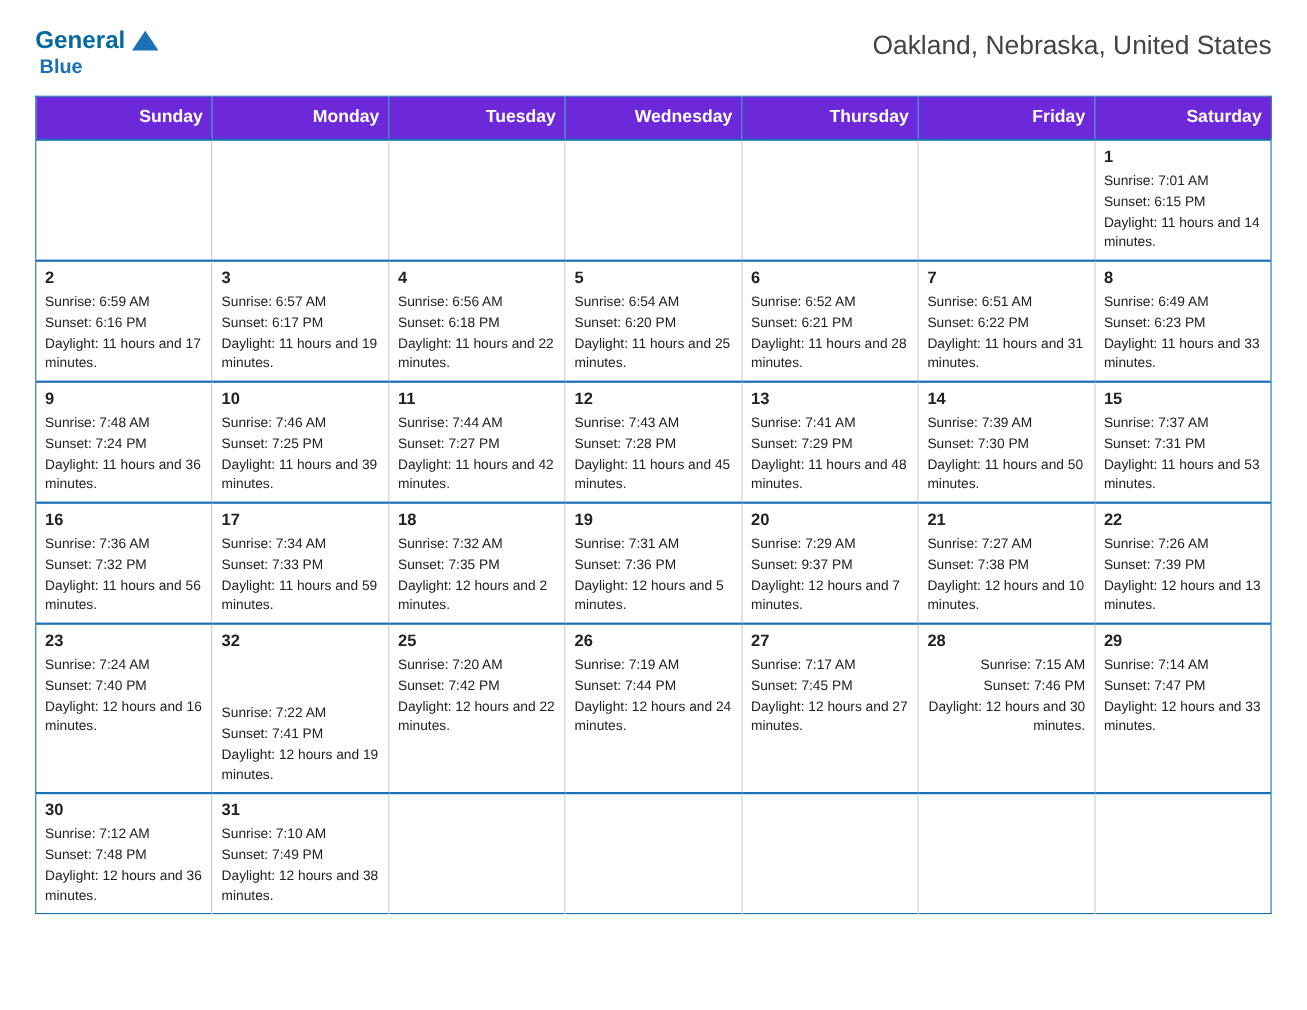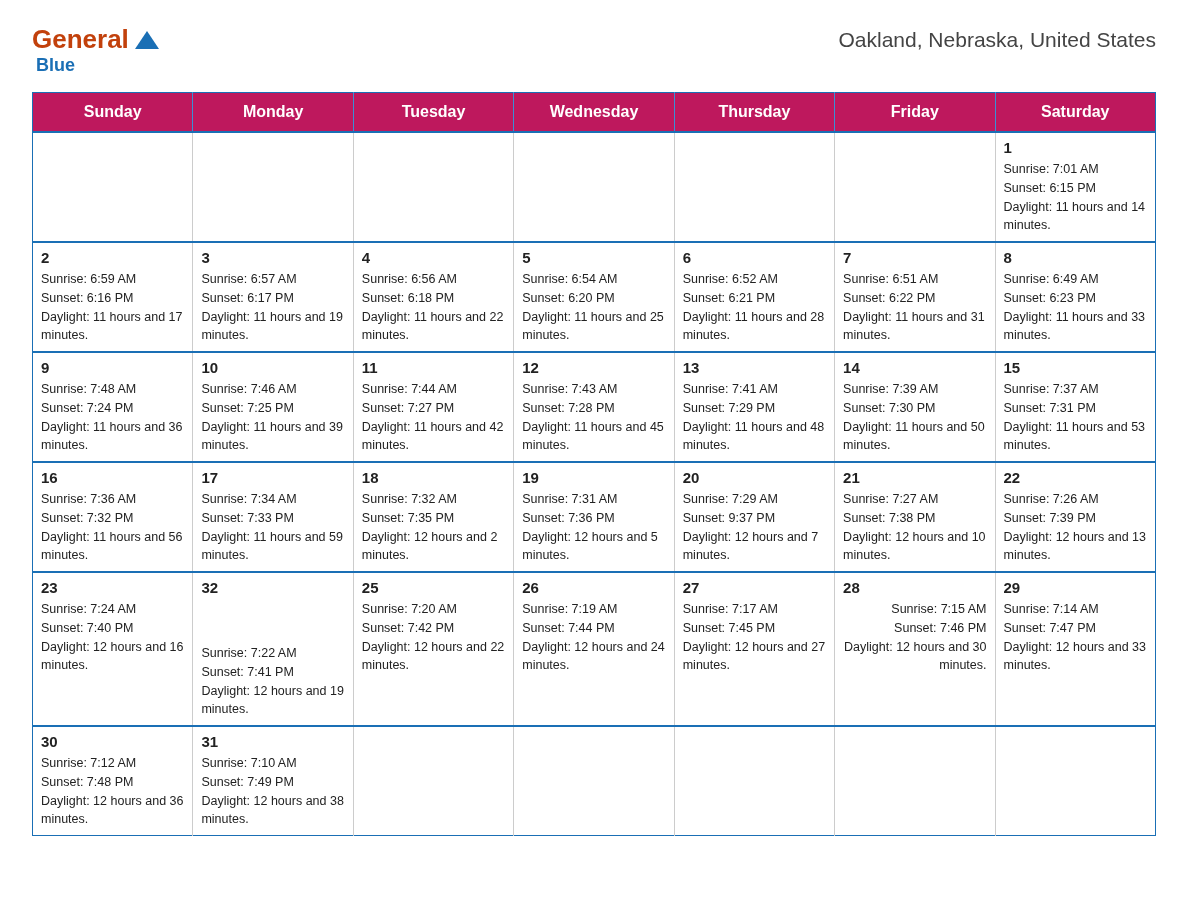--- a/index.html
+++ b/index.html
@@ -15,23 +15,23 @@
       justify-content: space-between;
       align-items: flex-start;
       margin-bottom: 16px;
     }
     .logo {
       display: flex;
       flex-direction: column;
       align-items: flex-start;
     }
     .logo-general {
-      font-size: 26px;
+      font-size: 22px;
       font-weight: bold;
-      color: #c2410c;
+      color: #0369a1;
       display: flex;
       align-items: center;
       gap: 2px;
     }
     .logo-triangle {
       width: 0;
       height: 0;
       border-left: 12px solid transparent;
       border-right: 12px solid transparent;
       border-bottom: 18px solid #1a6fb5;
@@ -46,36 +46,36 @@
     .title-block {
       text-align: right;
     }
     .month-title {
       font-size: 52px;
       font-weight: normal;
       color: #222;
       line-height: 1.1;
     }
     .location {
-      font-size: 21px;
+      font-size: 24px;
       color: #444;
       margin-top: 4px;
     }
     .calendar {
       width: 100%;
       border-collapse: collapse;
       border: 1px solid #1a6fb5;
     }
     .calendar thead tr th {
-      background-color: #be185d;
+      background-color: #6d28d9;
       color: #fff;
       font-size: 16px;
       font-weight: bold;
       padding: 10px 8px;
-      text-align: center;
+      text-align: right;
       border-right: 1px solid #3a8fd5;
     }
     .calendar thead tr th:last-child {
       border-right: none;
     }
     .calendar tbody tr td {
       vertical-align: top;
       padding: 6px 8px;
       border-top: 2px solid #1a6fb5;
       border-right: 1px solid #ccc;

